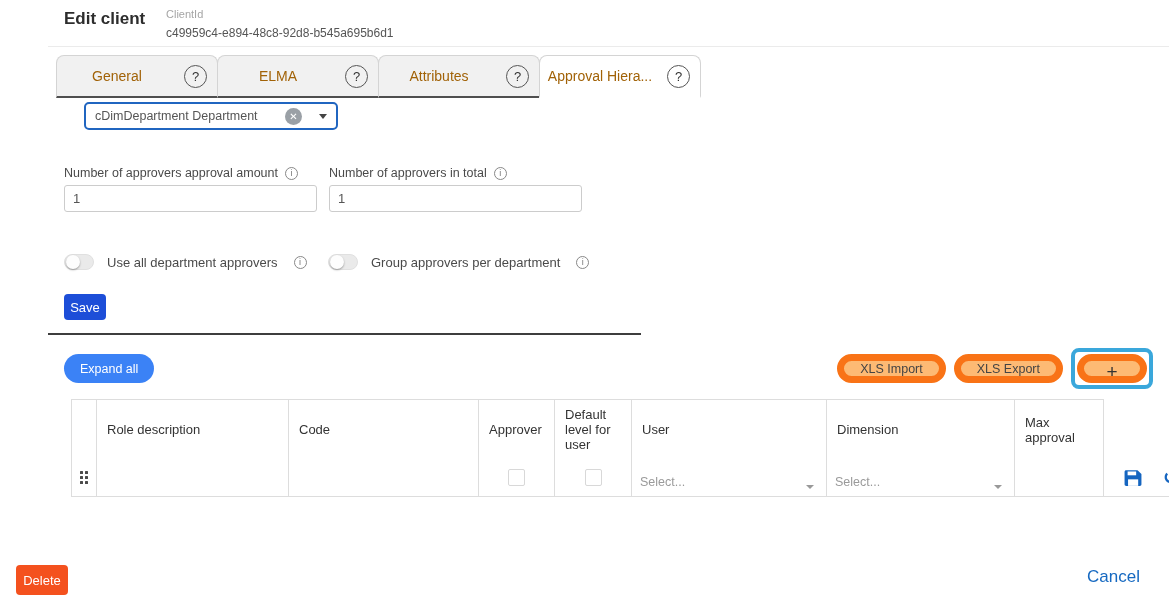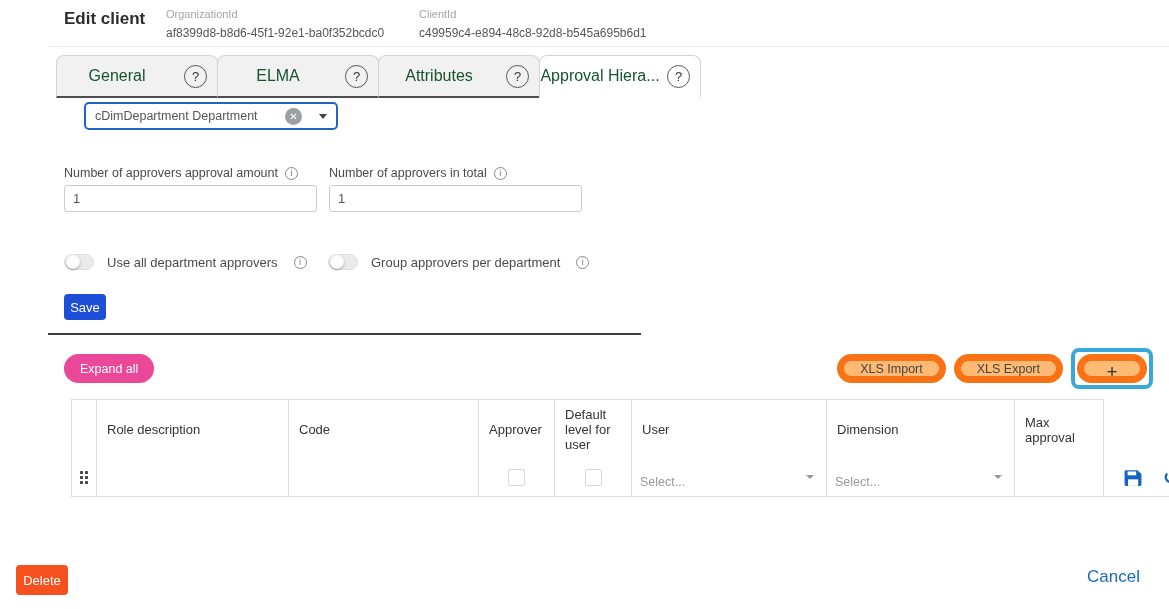--- a/index.html
+++ b/index.html
@@ -13,21 +13,21 @@
   .id-group { padding-top: 1px; }
   .id-group.org { width: 253px; }
   .id-label { font-size: 11px; color: #a5a5a5; }
   .id-value { font-size: 12px; color: #555; margin-top: 6px; }
 
   
   .tabs { display: flex; margin: 8px 0 0 8px; height: 43px; }
   .tab { position: relative; width: 162px; display: flex; align-items: center; justify-content: center;
          background: #f1f1f1; border: 1px solid #d4d4d4; border-bottom: 2px solid #4f4f4f;
          border-radius: 8px 8px 0 0; margin-right: -1px; cursor: pointer; }
-  .tab-label { font-size: 16px; color: #14532d; margin-right: 40px; }
+  .tab-label { font-size: 14px; color: #a16207; margin-right: 40px; }
   .q-icon { position: absolute; right: 10px; top: 9px; width: 23px; height: 23px; border: 1.6px solid #555;
             border-radius: 50%; display: flex; align-items: center; justify-content: center;
             font-size: 13px; color: #333; background: transparent; }
   .tab.active { background: #fff; border-bottom: 2px solid #fff; z-index: 2; }
 
   .content { padding: 0 16px; }
 
   
   .section-label { font-size: 12.5px; color: #4a4a4a; margin-top: 17px; }
   .dropdown { margin-top: 4px; width: 254px; height: 28px; border: 2px solid #2065c0; border-radius: 5px;
@@ -58,61 +58,57 @@
 
   .save-btn { display: block; margin-top: 24px; width: 42px; height: 26px; background: #1d4ed8; color: #fff;
               border: none; border-radius: 4px; font-size: 13px; font-family: "Liberation Sans", sans-serif; }
 
   .separator { margin: 13px 0 0 -16px; width: 593px; border-top: 2px solid #3d3d3d; }
 
   
   .table-toolbar { display: flex; align-items: center; margin-top: 13px; height: 41px; }
   .pill { height: 29px; border-radius: 15px; border: 7px solid #f97316; background: #fdba74; padding: 0 16px;
           font-size: 12.5px; color: #444; font-family: "Liberation Sans", sans-serif; cursor: pointer; }
-  .pill.disabled { background: #ec4899; color: #fff; border: none; }
+  .pill.disabled { background: #3b82f6; color: #fff; border: none; }
   .toolbar-right { margin-left: auto; display: flex; align-items: center; gap: 8px; }
   .highlight-box { border: 4px solid #3aa7db; border-radius: 8px; padding: 2px; }
   .pill.plus { width: 70px; font-size: 19px; color: #333; padding: 0; }
 
   
   .grid { margin: 10px 0 0 7px; border-collapse: collapse; table-layout: fixed; width: 1132px; }
   .grid td { border-right: 1px solid #ddd; font-weight: normal; }
   .grid tr td:first-child { border-left: 1px solid #ddd; }
   .grid tr td:last-child { border-right: none; }
   .grid .hrow td { border-top: 1px solid #ddd; height: 60px; vertical-align: middle; padding: 6px 10px;
                    font-size: 13px; color: #333; text-align: left; }
   .grid .hrow td.no-top { border-top: none; }
   .grid .drow td { border-bottom: 1px solid #ddd; height: 37px; vertical-align: middle; padding: 0 8px; }
   .drag-handle { display: grid; grid-template-columns: 3px 3px; grid-auto-rows: 3px; gap: 2px; width: 8px; margin: 0 auto; cursor: grab; }
   .drag-handle i { background: #4a4a4a; border-radius: 0.5px; }
   .cb { display: block; margin: 0 auto; width: 17px; height: 17px; border: 1px solid #d8d8d8; border-radius: 2px; background: #fff; cursor: pointer; }
-  .cell-select { display: flex; align-items: flex-start; cursor: pointer; margin-top: 8px; }
+  .cell-select { display: flex; align-items: flex-end; cursor: pointer; margin-top: 8px; }
   .select-text { font-size: 12.5px; color: #9a9a9a; }
   .select-caret { margin-left: auto; margin-right: 4px; width: 0; height: 0; border-left: 4px solid transparent;
                   border-right: 4px solid transparent; border-top: 4.5px solid #999; }
   .actions-cell { display: flex; align-items: center; gap: 21px; padding-left: 12px; }
   .icon-btn { background: none; border: none; cursor: pointer; padding: 0; display: flex; align-items: center; }
   .undo-glyph { font-family: "DejaVu Sans", sans-serif; font-size: 19px; font-weight: bold; color: #1565c0; line-height: 1; }
 
   
   .delete-btn { position: absolute; left: 16px; bottom: 14px; width: 52px; height: 30px; background: #f4511e;
                 color: #fff; border: none; border-radius: 4px; font-size: 13px; font-family: "Liberation Sans", sans-serif; cursor: pointer; }
   .cancel-link { position: absolute; right: 29px; bottom: 22px; font-size: 17px; color: #1669c1; text-decoration: none; cursor: pointer; }
 </style>
 </head>
 <body>
 
 <div class="app">
 
   <div class="topbar">
     <div class="page-title">Edit client</div>
-    <div class="id-group org">
-      <div class="id-label">OrganizationId</div>
-      <div class="id-value">af8399d8-b8d6-45f1-92e1-ba0f352bcdc0</div>
-    </div>
     <div class="id-group">
       <div class="id-label">ClientId</div>
       <div class="id-value">c49959c4-e894-48c8-92d8-b545a695b6d1</div>
     </div>
   </div>
 
   <div class="tabs">
     <div class="tab">
       <span class="tab-label">General</span>
       <span class="q-icon">?</span>

